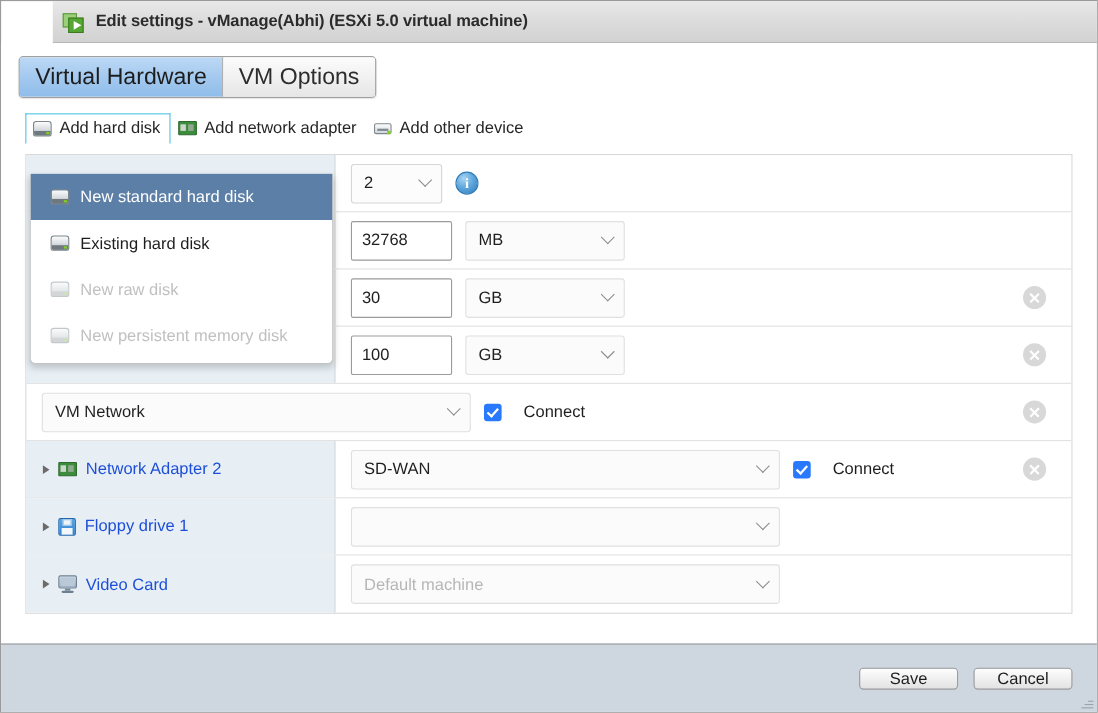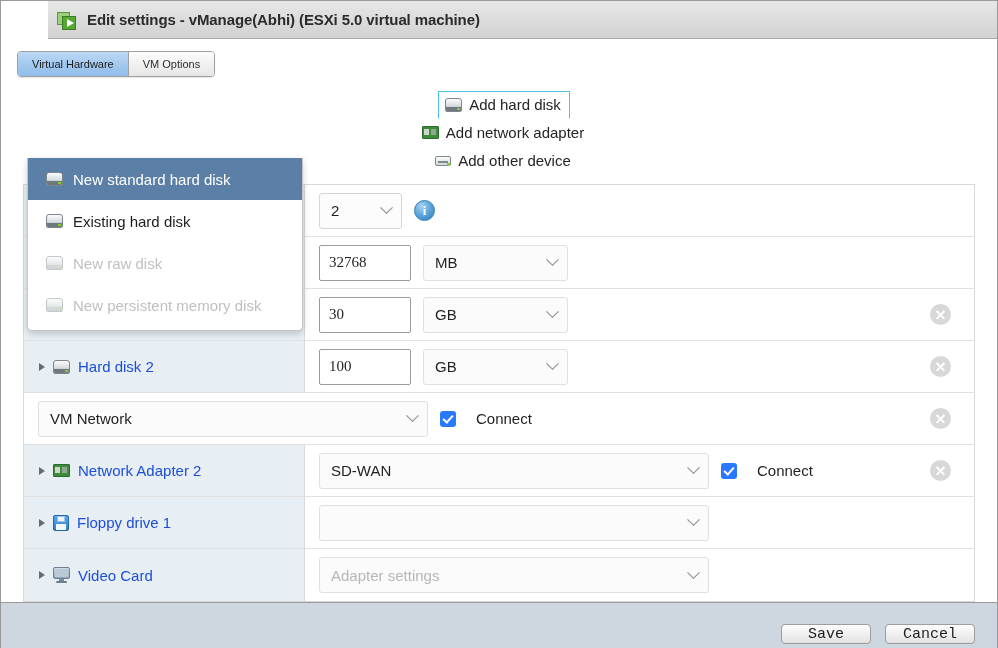--- a/index.html
+++ b/index.html
@@ -71,41 +71,40 @@
     margin-left: 4px;
     margin-bottom: 14px;
     width: max-content;
     border: 1px solid #a0a0a0;
     border-radius: 4px;
     overflow: hidden;
     box-shadow: 0 1px 1px rgba(0,0,0,0.10);
   }
   .tab {
     padding: 6px 14px;
-    font-size: 11px;
+    font-size: 21px;
     color: #2d2d2d;
     background: linear-gradient(to bottom, #fcfcfc, #e6e6e6);
     cursor: default;
     border-right: 1px solid #a0a0a0;
   }
   .tab:last-child { border-right: none; }
   .tab.active {
     background: linear-gradient(to bottom, #bcd9f5 0%, #a4c9ef 50%, #8fbdea 100%);
     color: #1d1d1d;
   }
 
   
   .toolbar {
     display: flex;
     align-items: center;
     margin-left: 10px;
     margin-bottom: 9px;
     position: relative;
     z-index: 5;
-    flex-direction: column;
   }
   .tbtn {
     display: flex;
     align-items: center;
     gap: 7px;
     padding: 4px 8px 5px 6px;
     font-size: 15px;
     color: #252525;
     cursor: default;
     border: 1px solid transparent;
@@ -250,21 +249,21 @@
     display: flex;
     align-items: center;
     justify-content: center;
   }
 
   
   input.txt {
     width: 92px;
     height: 36px;
     font-size: 15px;
-    font-family: Liberation Serif, serif;
+    font-family: Liberation Sans, sans-serif;
     color: #1f1f1f;
     padding: 0 9px;
     border: 1px solid #9b9b9b;
     border-radius: 2px;
     background: #ffffff;
     outline: none;
   }
   .sel {
     height: 36px;
     border: 1px solid #e0e0e0;
@@ -381,21 +380,21 @@
   }
   .btn {
     min-width: 90px;
     height: 20px;
     font-size: 15px;
     color: #1d1d1d;
     background: linear-gradient(to bottom, #fdfdfd 0%, #f0f0f0 50%, #e2e2e2 100%);
     border: 1px solid #9d9d9d;
     border-radius: 4px;
     cursor: default;
-    font-family: Liberation Mono, monospace;
+    font-family: Liberation Sans, sans-serif;
   }
   .grip {
     position: absolute;
     right: 3px; bottom: 2px;
     width: 12px; height: 12px;
   }
   .grip i {
     position: absolute;
     right: 0;
     height: 1.5px;
@@ -606,21 +605,21 @@
           <span class="ico ico-video">
             <span class="screen"></span>
               <span class="inner"></span>
               <span class="stand"></span>
               <span class="foot"></span>
           </span>
           <span class="lbl-text">Video Card</span>
         </div>
         <div class="cell-ctrl">
           <div class="sel w-wide muted">
-            <span>Adapter settings</span>
+            <span>Default machine</span>
             <span class="chev"></span>
           </div>
         </div>
         <div class="cell-end"></div>
       </div>
 
     </div>
 
     <div class="menu">
       <div class="menu-item sel-hl">

